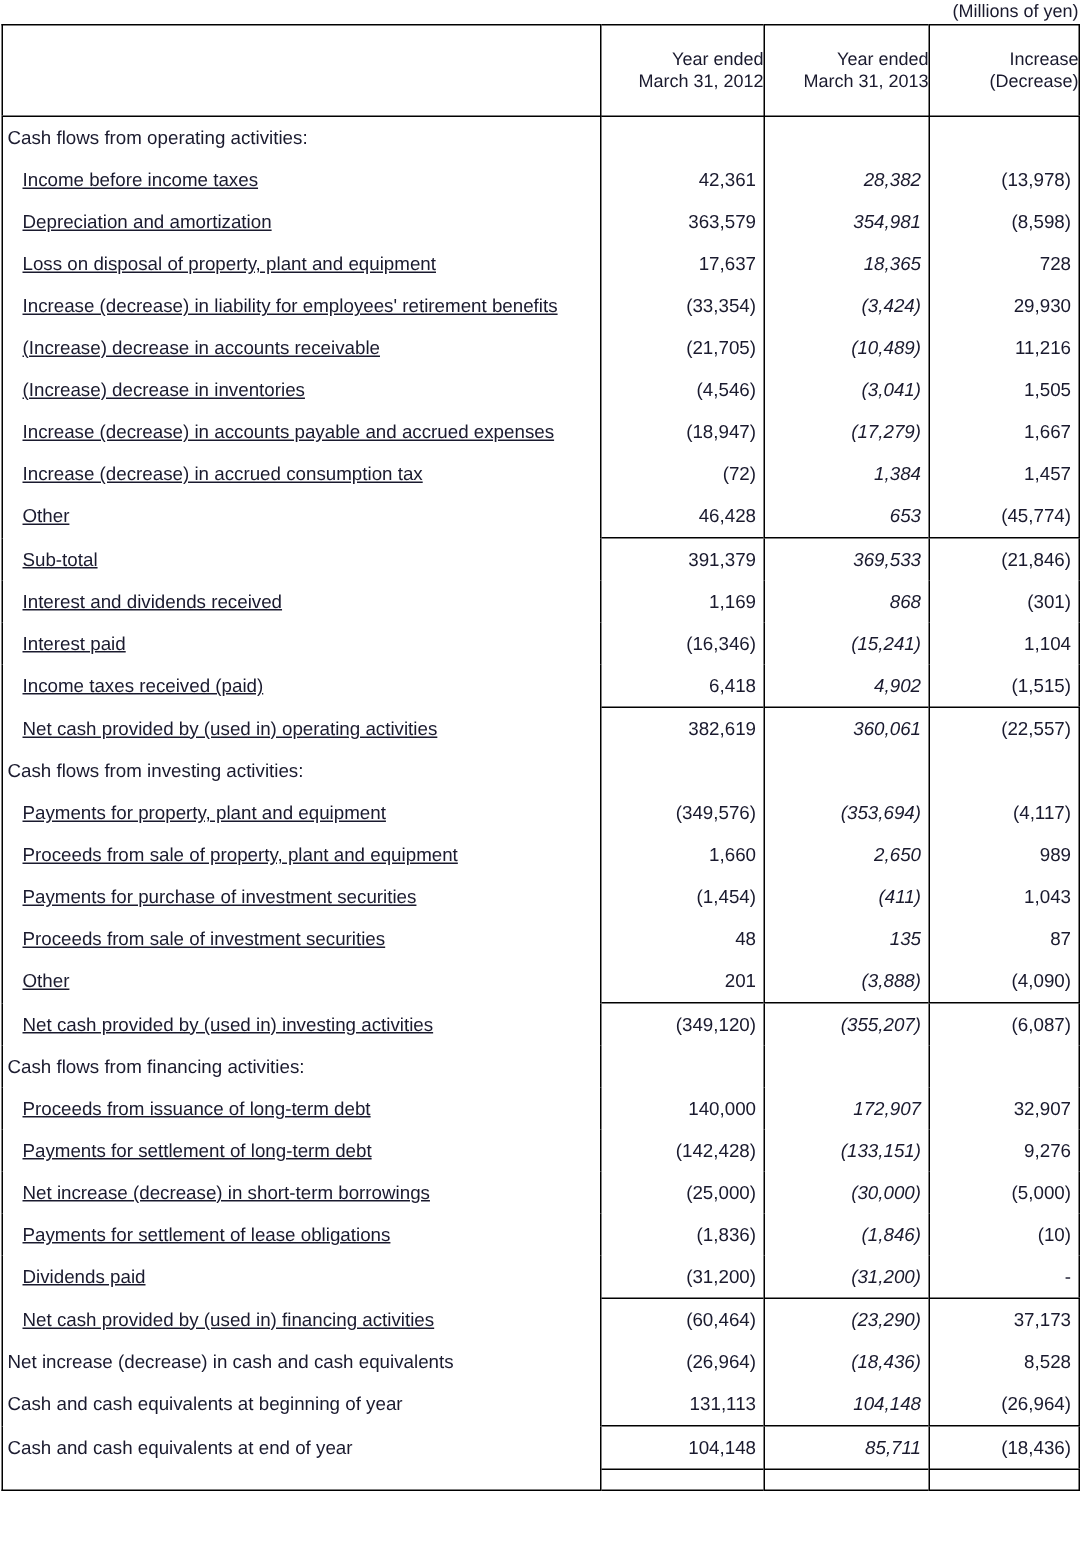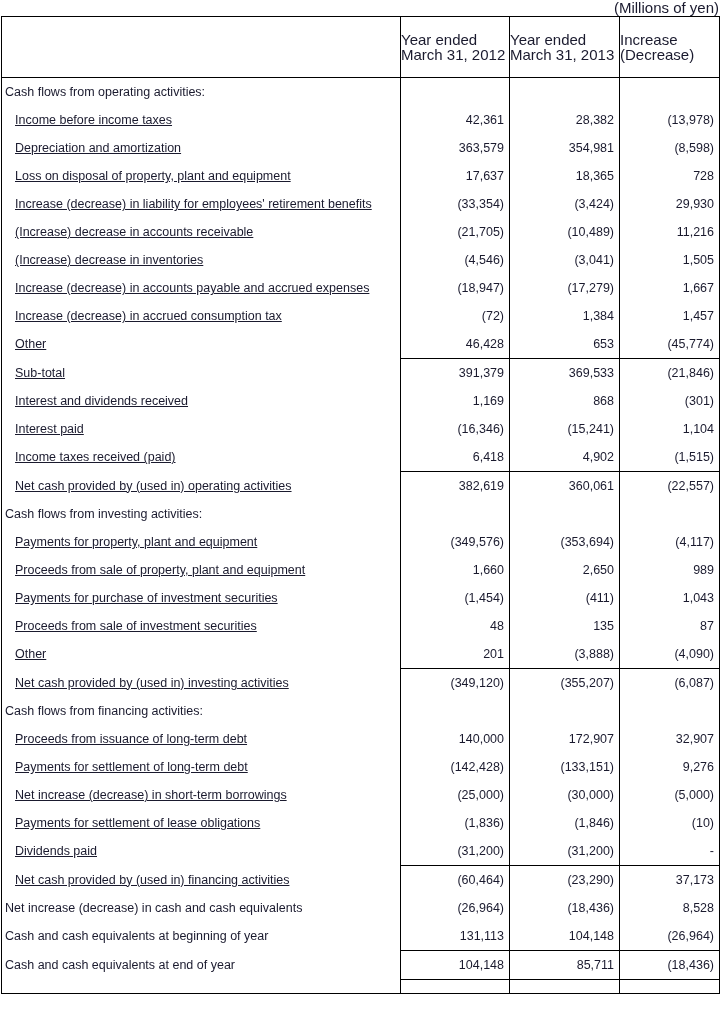--- a/index.html
+++ b/index.html
@@ -19,21 +19,21 @@
     position: relative;
     width: 728px;
     height: 1034px;
     box-sizing: border-box;
   }
   
   .units-caption {
     position: absolute;
     top: 0px;
     right: 9px;
-    font-size: 15px;
+    font-size: 12px;
     line-height: 15px;
     white-space: nowrap;
     padding-left: 32px;
   }
   
   .cf-table {
     position: absolute;
     left: 1px;
     top: 16px;
     width: 718px;
@@ -57,23 +57,23 @@
   th, td {
     padding: 0;
     margin: 0;
     vertical-align: middle;
     font-weight: normal;
   }
 
   
   thead th {
     height: 60px;
-    font-size: 15px;
+    font-size: 12px;
     line-height: 15px;
-    text-align: left;
+    text-align: right;
     border-bottom: 1.2px solid #000;
   }
   th.h-label { border-right: 1.2px solid #000; }
   th.h-y2012 { border-right: 1.9px solid #000; }
   th.h-y2013 { border-right: 1.9px solid #000; }
 
   
   tbody td { height: 28px; }
   td.lab {
     padding-left: 3px;
@@ -81,21 +81,21 @@
     white-space: nowrap;
     margin-left: 42px;
   }
   td.lab.indent { padding-left: 13px; text-decoration: underline; }
   td.num {
     text-align: right;
     padding-right: 5px;
     white-space: nowrap;
   }
   td.n2012 { border-right: 1.9px solid #000; padding-left: 26px; }
-  td.n2013 { border-right: 1.9px solid #000; }
+  td.n2013 { border-right: 1.9px solid #000; font-style: italic; }
   td.ndelta { }
 
   
   tr.rule-above td.num { border-top: 1.2px solid #000; }
   tr.rule-above td.lab { border-top: none; }
 
   
   tr.tail td { height: 13px; }
   tr.tail td.num { border-top: 1.2px solid #000; }
   tr.tail td.lab { border-top: none; }

